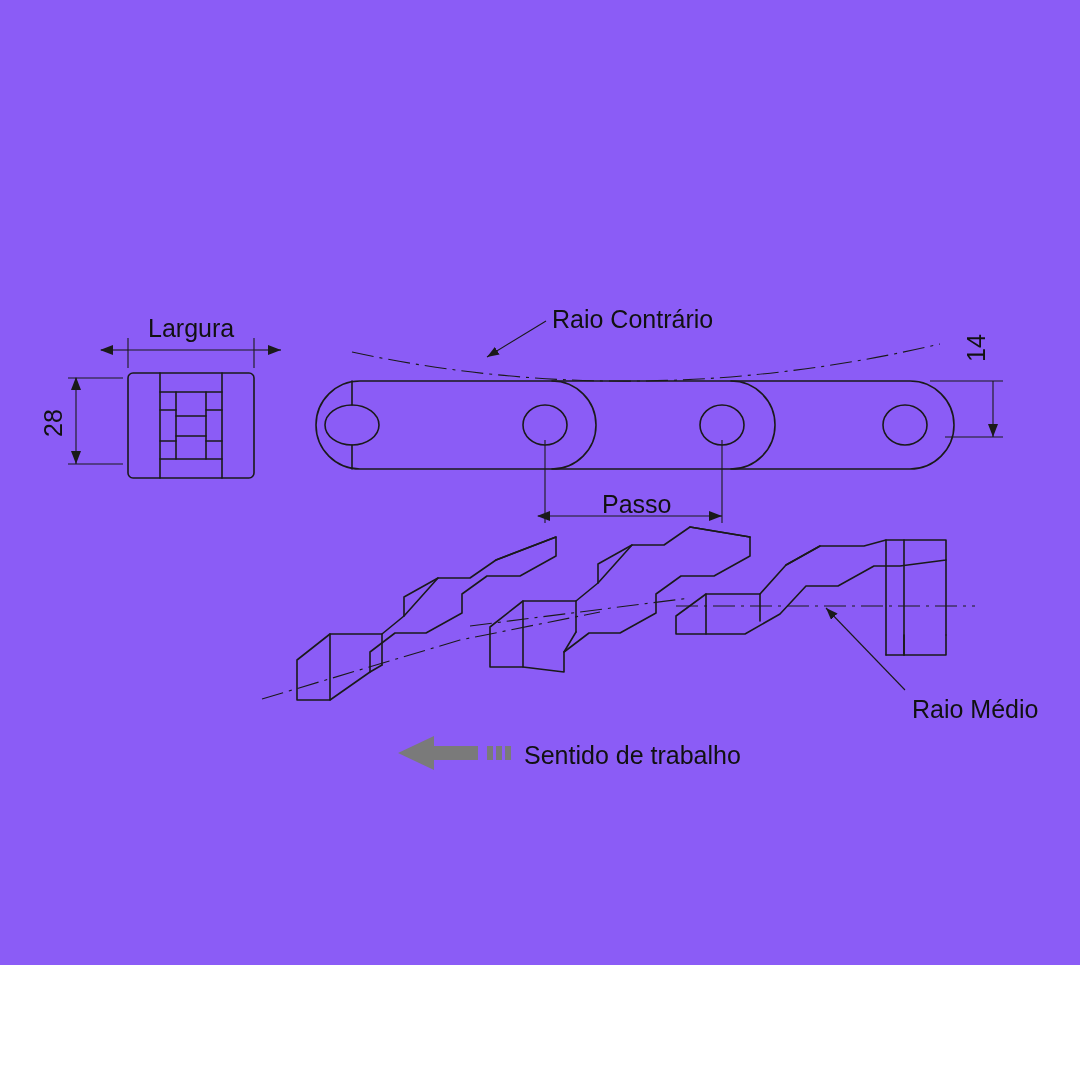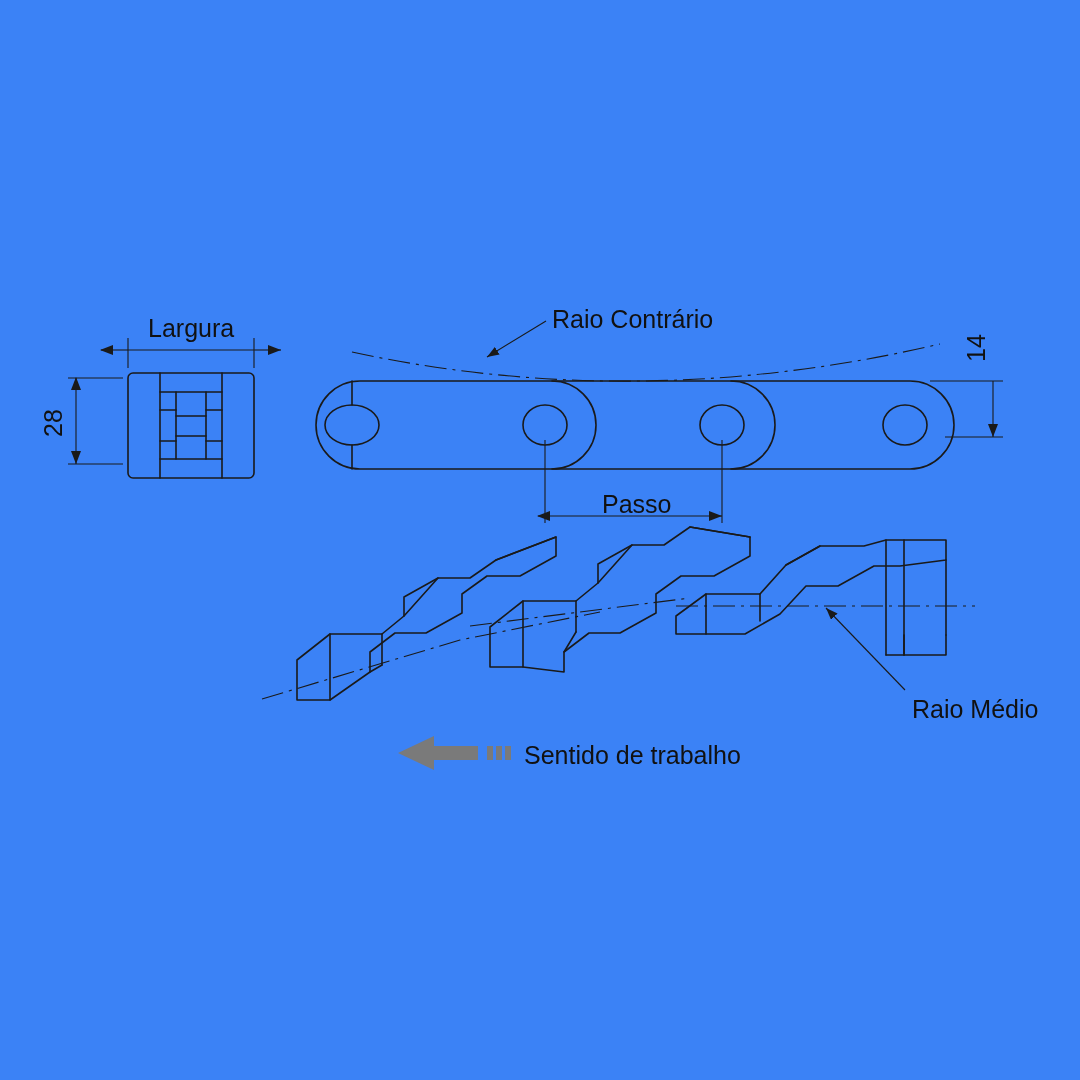--- a/index.html
+++ b/index.html
@@ -3,22 +3,22 @@
 <meta charset="utf-8">
 <style>
   html, body {
     margin: 0;
     padding: 0;
     background: #ffffff;
   }
   #root {
     position: relative;
     width: 1080px;
-    height: 1080px;
-    background: #3b82f6;
+    height: 965px;
+    background: #8b5cf6;
     font-family: "Liberation Sans", sans-serif;
     overflow: hidden;
   }
   svg.dwg {
     position: absolute;
     left: 0;
     top: 0;
     width: 1080px;
     height: 1080px;
   }

